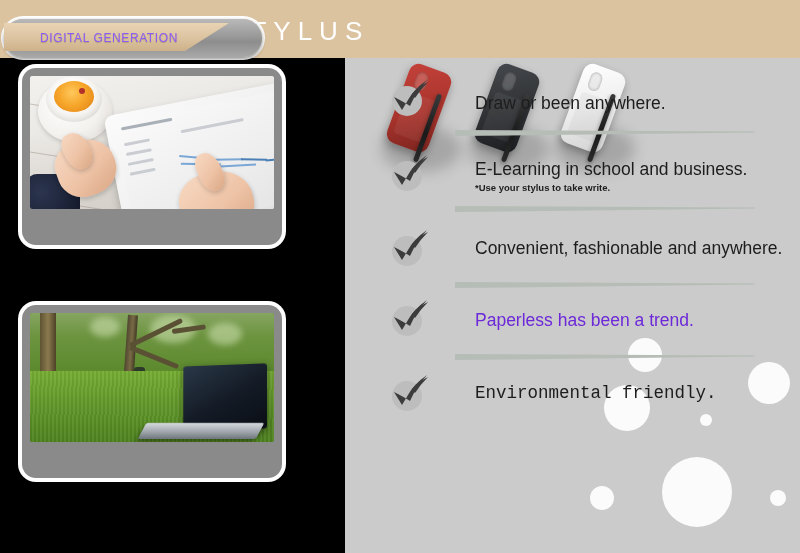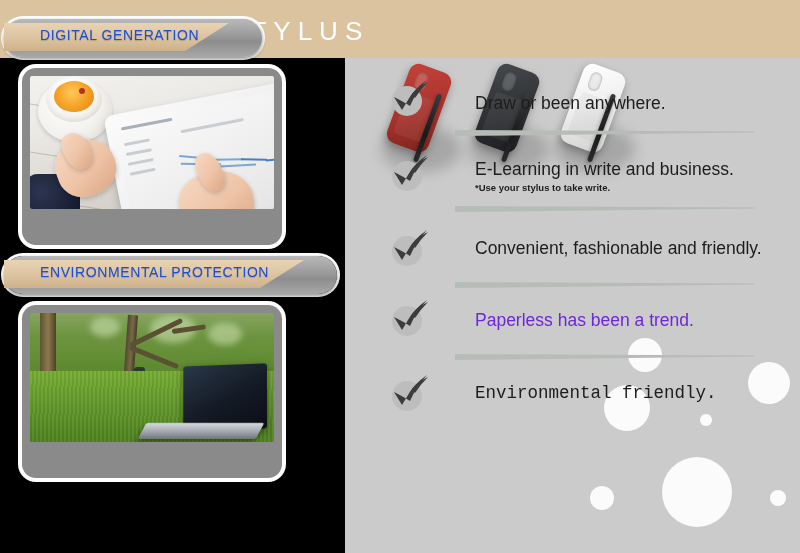--- a/index.html
+++ b/index.html
@@ -60,24 +60,24 @@
     box-shadow:0 2px 4px rgba(0,0,0,.45), 0 0 0 3px #ffffff;
   }
   .ribbon .ribbon-tan{
     position:absolute; left:0; top:4px;
     height:28px;
     background:linear-gradient(180deg,#e8d3b3 0%,#dcc3a0 55%,#cdb189 100%);
     -webkit-clip-path:polygon(0 0, 100% 0, calc(100% - 44px) 100%, 0 100%);
     clip-path:polygon(0 0, 100% 0, calc(100% - 44px) 100%, 0 100%);
   }
   .ribbon .ribbon-label{
-    position:absolute; top:0; height:32px;
+    position:absolute; top:0; height:38px;
     display:flex; align-items:center;
-    color:#1d4ed8;
-    font-size:14px;
+    color:#8b5cf6;
+    font-size:12px;
     letter-spacing:.6px;
     white-space:nowrap;
     text-shadow:0 1px 1px rgba(0,0,0,.18);
   }
   #ribbon-1{ left:4px; top:19px; width:258px; }
   #ribbon-1 .ribbon-tan{ width:225px; }
   #ribbon-1 .ribbon-label{ left:36px; }
 
   #ribbon-2{ left:4px; top:256px; width:333px; }
   #ribbon-2 .ribbon-tan{ width:300px; }
@@ -399,25 +399,20 @@
         <div class="branch" style="left:142px; top:16px; width:34px; transform:rotate(-8deg);"></div>
         <div class="path"></div>
         <div class="bollard"></div>
         <div class="grass-fg"></div>
         <div class="laptop-screen"></div>
         <div class="laptop-base"></div>
       </div>
     </div>
   </div>
 
-  <div class="ribbon" id="ribbon-2">
-    <div class="ribbon-body"></div>
-    <div class="ribbon-tan"></div>
-    <div class="ribbon-label">ENVIRONMENTAL PROTECTION</div>
-  </div>
 
   <div class="right-panel">
 
     <div class="bubble" style="left:283px; top:280px; width:34px; height:34px;"></div>
     <div class="bubble" style="left:403px; top:304px; width:42px; height:42px;"></div>
     <div class="bubble" style="left:259px; top:327px; width:46px; height:46px;"></div>
     <div class="bubble" style="left:355px; top:356px; width:12px; height:12px;"></div>
     <div class="bubble" style="left:317px; top:399px; width:70px; height:70px;"></div>
     <div class="bubble" style="left:425px; top:432px; width:16px; height:16px;"></div>
     <div class="bubble" style="left:245px; top:428px; width:24px; height:24px;"></div>
@@ -475,33 +470,33 @@
   </div>
 
   <div class="check-item">
     <div class="check-icon" style="left:390px; top:153px;">
       <div class="check-circle"></div>
       <svg class="check-mark" viewBox="0 0 40 40">
         <path d="M4 19 L12 32 L18 22 Q24 11 37 2 Q26 14 20 28 Q14 24 4 19 Z" fill="#3c3c3c"></path>
         <path d="M22 16 Q29 8 38 4 Q30 12 25 20 Z" fill="#3c3c3c"></path>
       </svg>
     </div>
-    <div class="item-title" style="left:475px; top:159px;">E-Learning in write and business.</div>
+    <div class="item-title" style="left:475px; top:159px;">E-Learning in school and business.</div>
     <div class="item-sub" style="left:475px; top:182px;">*Use your stylus to take write.</div>
   </div>
 
   <div class="check-item">
     <div class="check-icon" style="left:390px; top:228px;">
       <div class="check-circle"></div>
       <svg class="check-mark" viewBox="0 0 40 40">
         <path d="M4 19 L12 32 L18 22 Q24 11 37 2 Q26 14 20 28 Q14 24 4 19 Z" fill="#3c3c3c"></path>
         <path d="M22 16 Q29 8 38 4 Q30 12 25 20 Z" fill="#3c3c3c"></path>
       </svg>
     </div>
-    <div class="item-title" style="left:475px; top:238px;">Convenient, fashionable and friendly.</div>
+    <div class="item-title" style="left:475px; top:238px;">Convenient, fashionable and anywhere.</div>
   </div>
 
   <div class="check-item">
     <div class="check-icon" style="left:390px; top:298px;">
       <div class="check-circle"></div>
       <svg class="check-mark" viewBox="0 0 40 40">
         <path d="M4 19 L12 32 L18 22 Q24 11 37 2 Q26 14 20 28 Q14 24 4 19 Z" fill="#3c3c3c"></path>
         <path d="M22 16 Q29 8 38 4 Q30 12 25 20 Z" fill="#3c3c3c"></path>
       </svg>
     </div>

